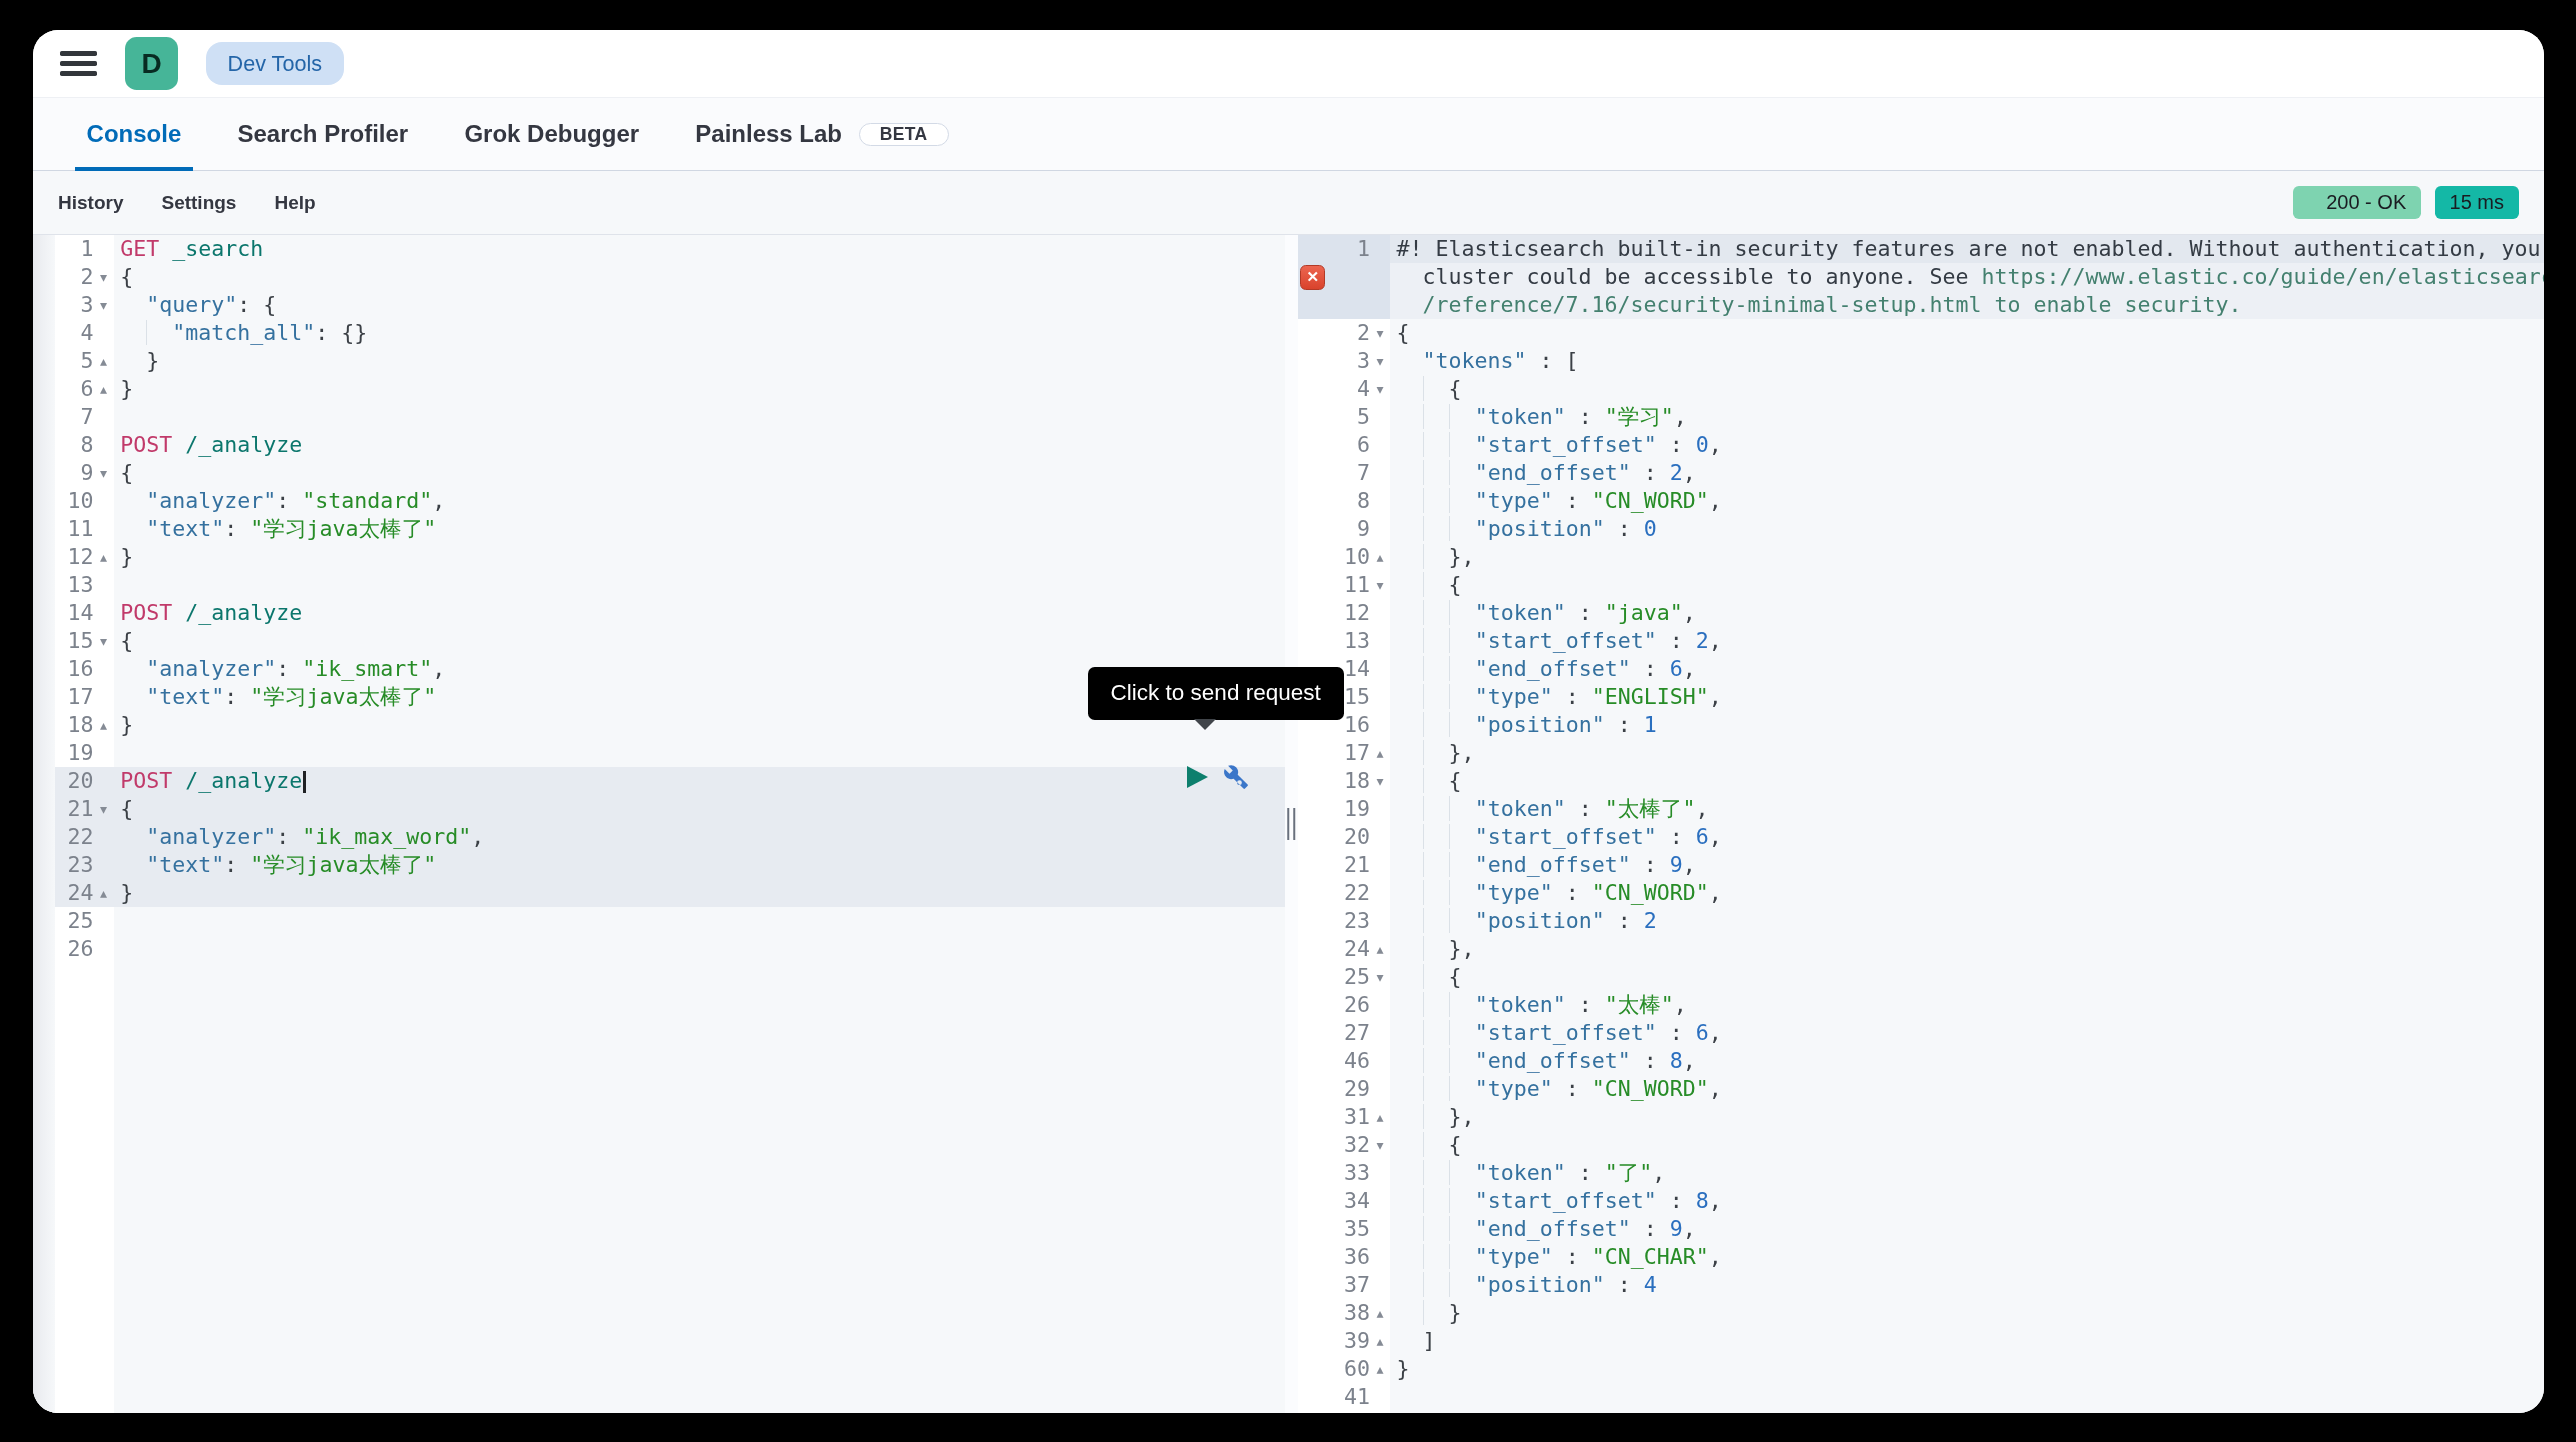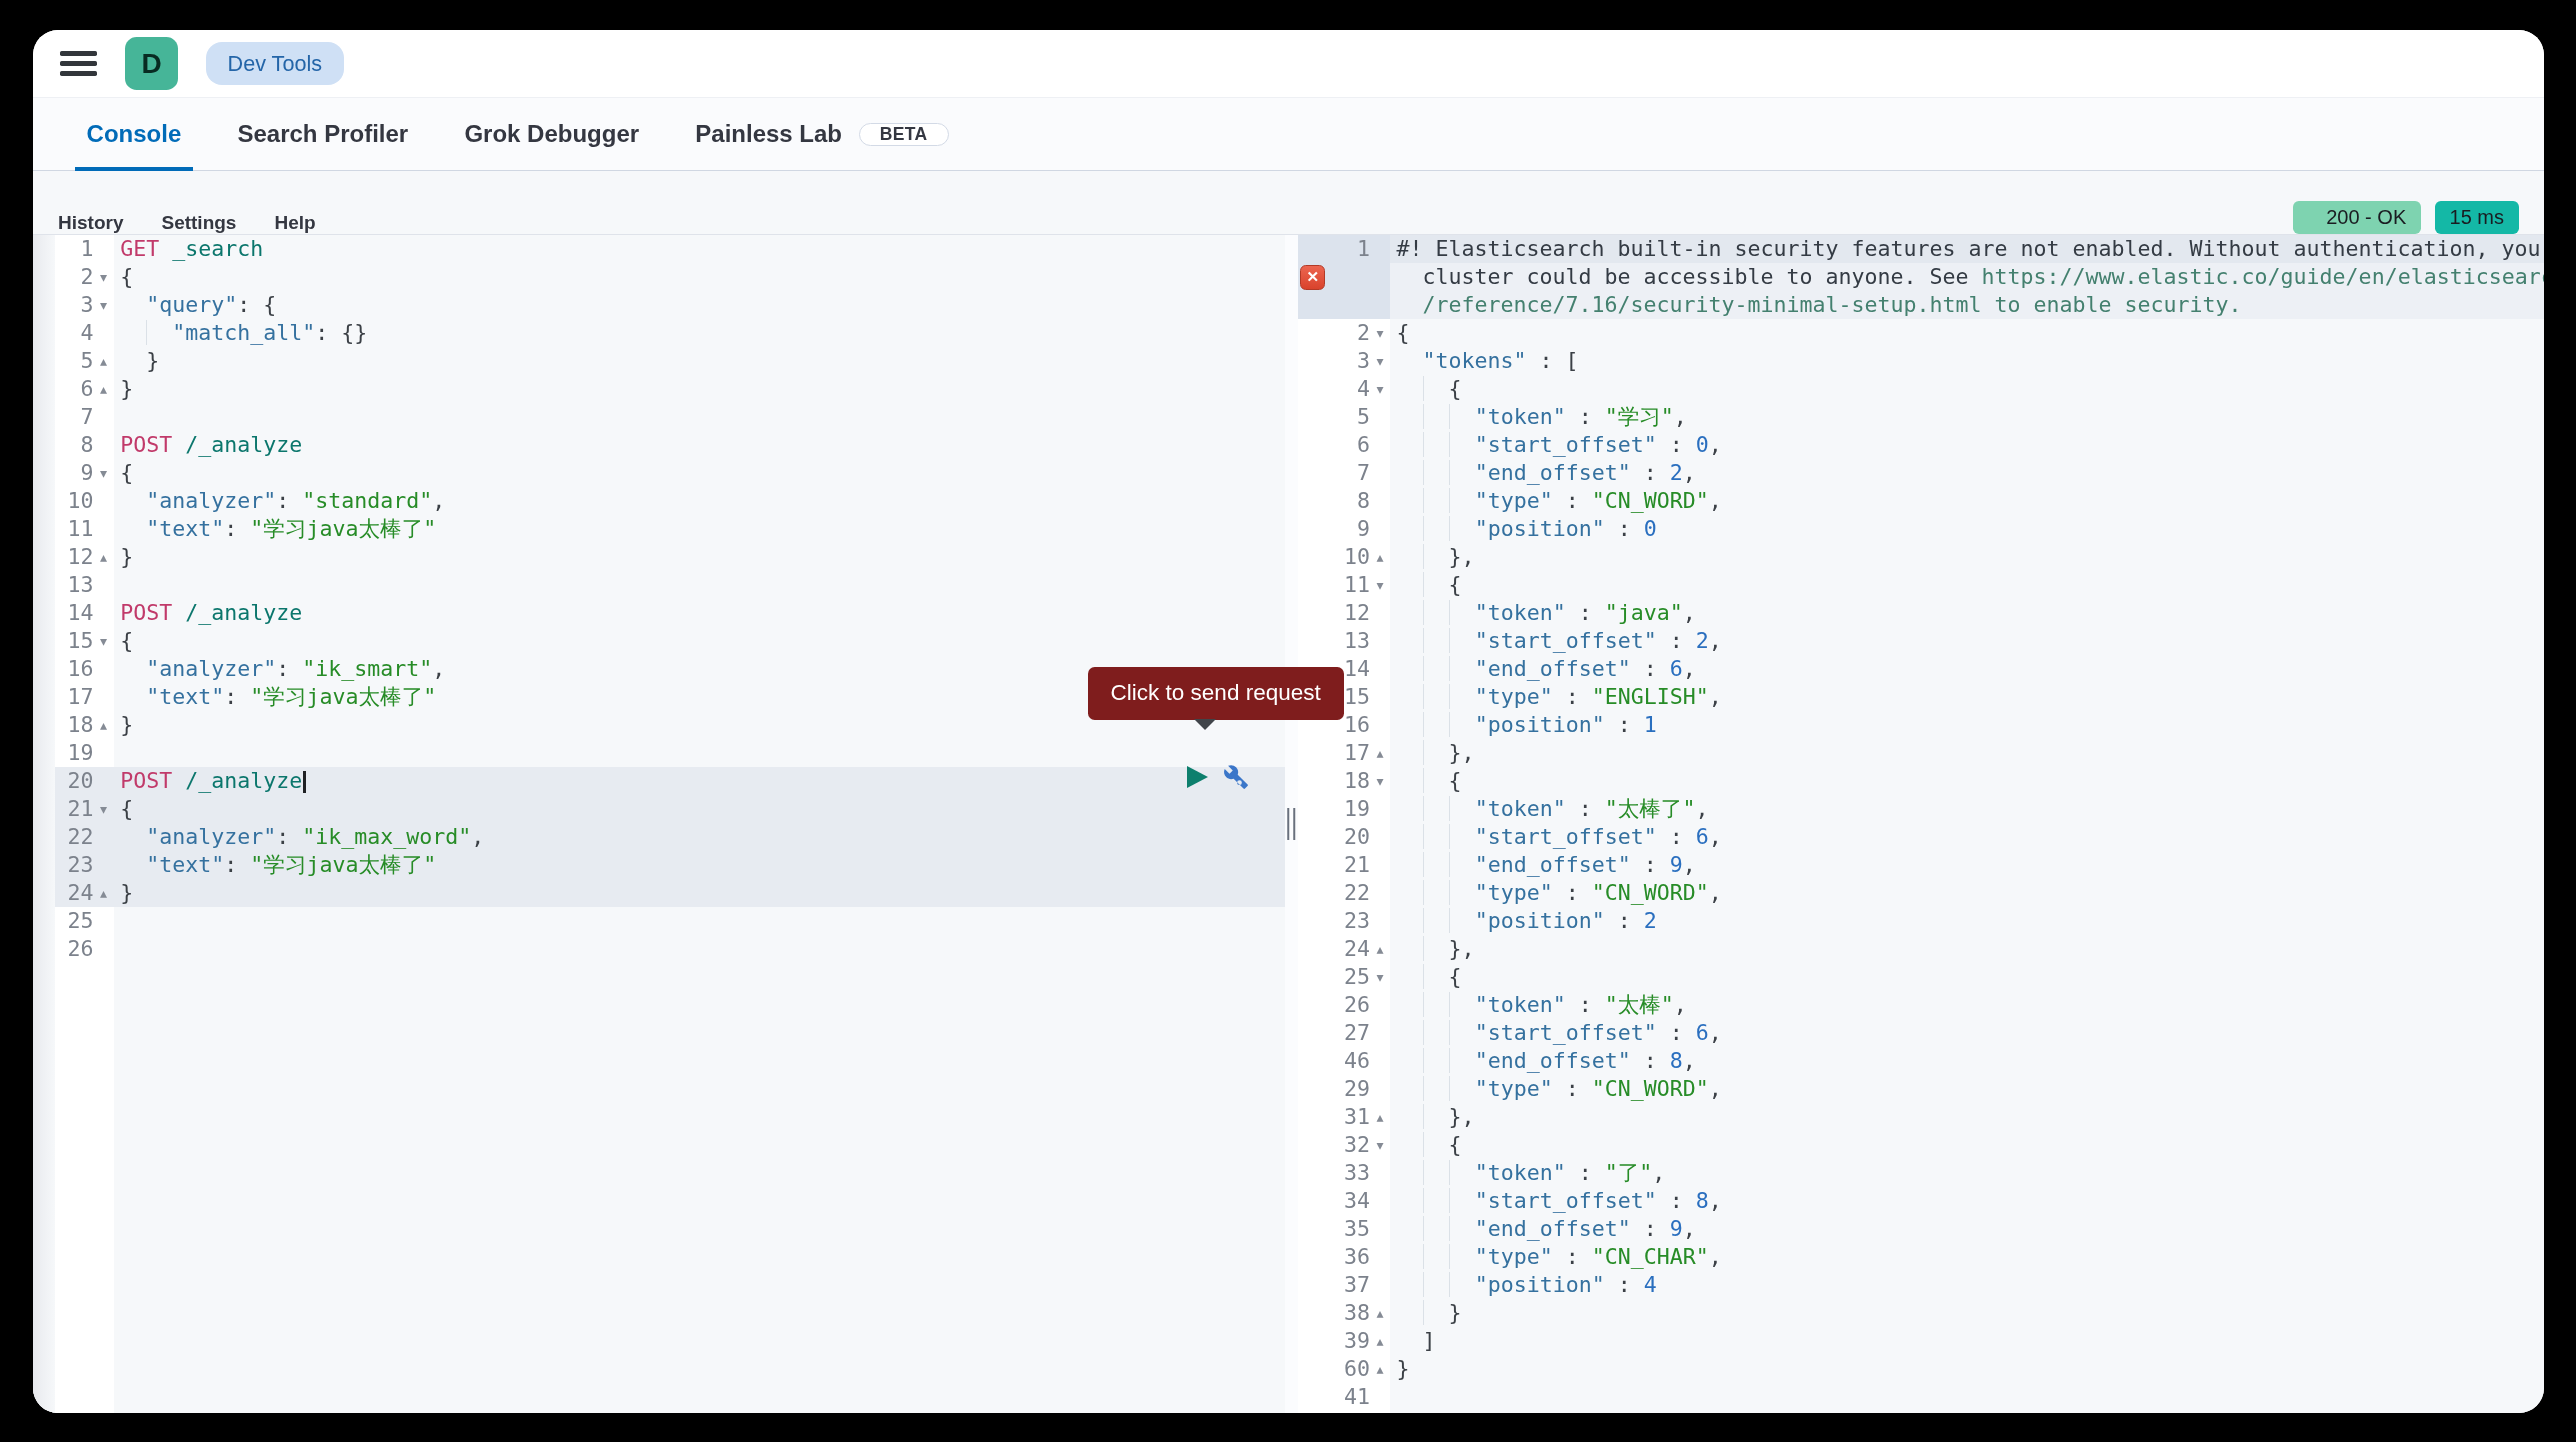--- a/index.html
+++ b/index.html
@@ -25,21 +25,21 @@
             display:flex; align-items:stretch; padding-left:42px; }
   .tab { position:relative; display:flex; align-items:center; gap:16.6px; padding:0 11.6px;
          margin-right:33px; font-size:24px; font-weight:700; color:#343741; cursor:pointer;justify-content:flex-end; }
   .tab.active { color:#006bb8; }
   .tab.active::after { content:""; position:absolute; left:0; right:0; bottom:-0.8px;
                        height:4.2px; background:#006bb8; }
   .beta { border:1.7px solid #d3dae6; border-radius:21.6px; padding:0 20px; font-size:17.5px;
           font-weight:700; color:#343741; background:#fff; letter-spacing:0.4px; }
 
   
-  .toolbar { height:63px; flex:none; background:#f6f8fa; display:flex; align-items:flex-end;
+  .toolbar { height:63px; flex:none; background:#f6f8fa; display:flex; align-items:center;
              padding:0 25px; gap:38px; }
   .mitem { font-size:19px; font-weight:700; color:#343741; cursor:pointer; }
   .tb-right { margin-left:auto; display:flex; align-items:center; gap:13.3px; }
   .badge { font-size:20px; font-weight:500; padding:5px 15px; border-radius:5.8px; color:#1a1c21; }
   .badge.ok { background:#7ed3b0;padding-left:33px; }
   .badge.ms { background:#14b8a6; }
 
   
   .console { flex:1; min-height:0; display:flex; background:#f6f8fa;
              border-top:0.8px solid #dfe3ea; position:relative; }
@@ -88,21 +88,21 @@
            vertical-align:middle; margin-left:0.8px; }
 
   
   .req-actions { position:absolute; left:1132px; top:529px; display:flex;
                  align-items:center; gap:15px; z-index:5; }
   .play { width:0; height:0; border-top:11.6px solid transparent;
           border-bottom:11.6px solid transparent; border-left:21px solid #0d7f6d; cursor:pointer; }
   .wrench { width:26px; height:26px; cursor:pointer; }
 
   
-  .tooltip { position:absolute; left:1033px; top:432px; background:#7f1d1d; color:#fff;
+  .tooltip { position:absolute; left:1033px; top:432px; background:#000000; color:#fff;
              font-size:22.5px; padding:13.3px 23px; border-radius:6.7px; white-space:nowrap; z-index:10; }
   .tooltip::after { content:""; position:absolute; left:106px; bottom:-10.8px;
                     border-left:11.6px solid transparent; border-right:11.6px solid transparent;
                     border-top:11.6px solid #404449; }
 
   
   .splitter { width:13.3px; flex:none; background:#fbfcfe; position:relative; cursor:col-resize; }
   .handle { position:absolute; top:50%; left:50%; transform:translate(-50%,-50%);
             width:7.5px; height:32px; border-left:2.5px solid #69707d; border-right:2.5px solid #69707d; }
 </style>

